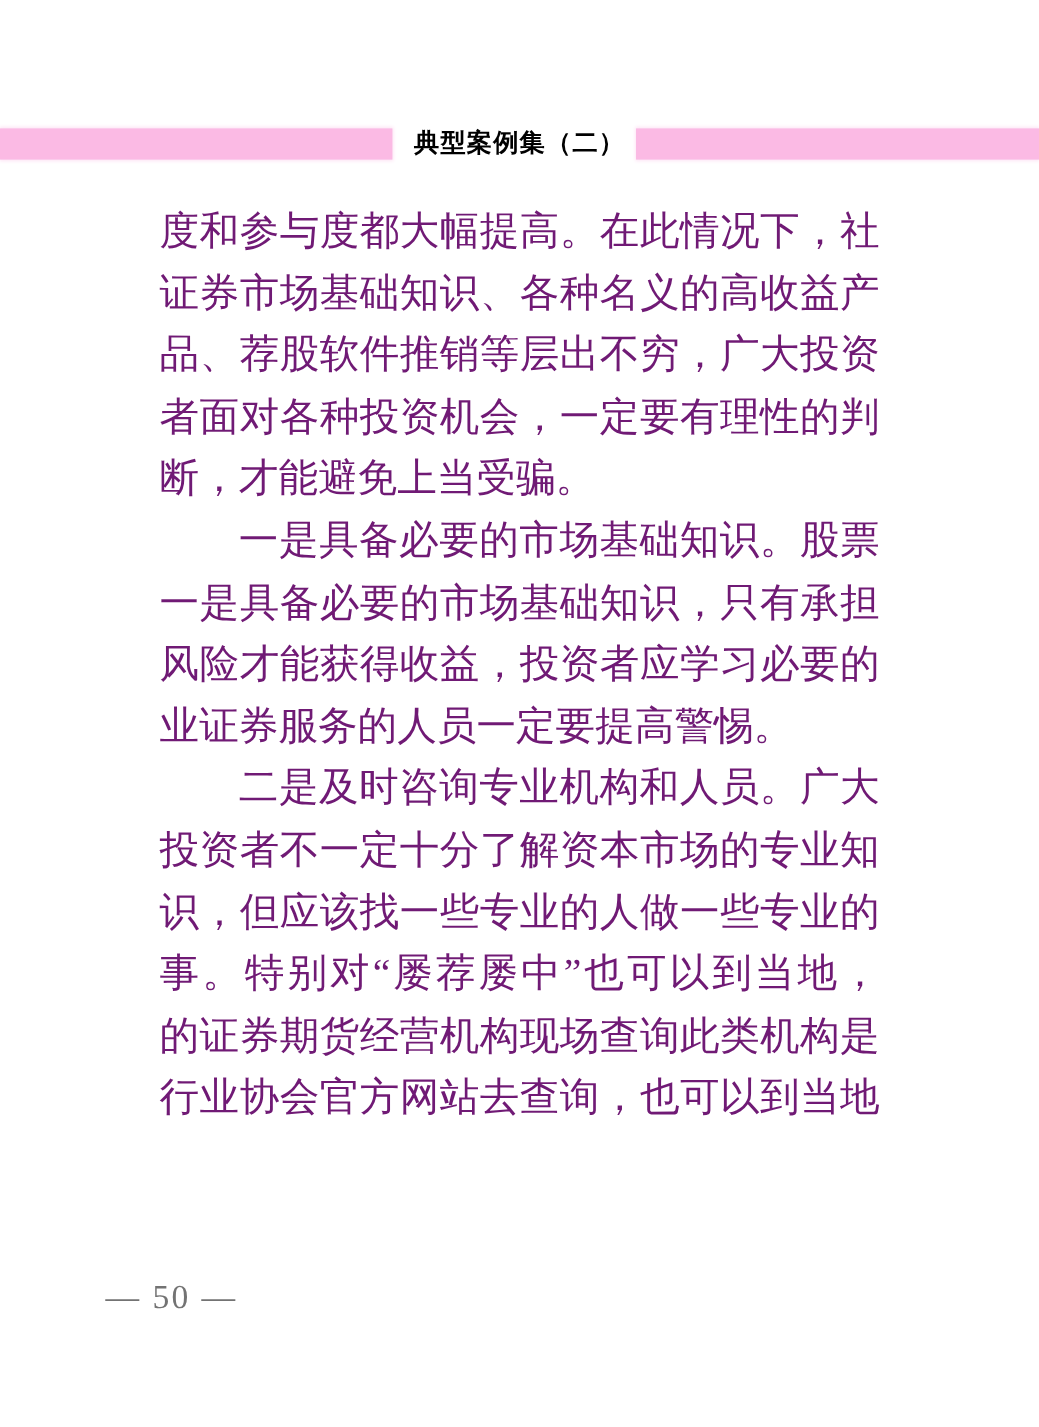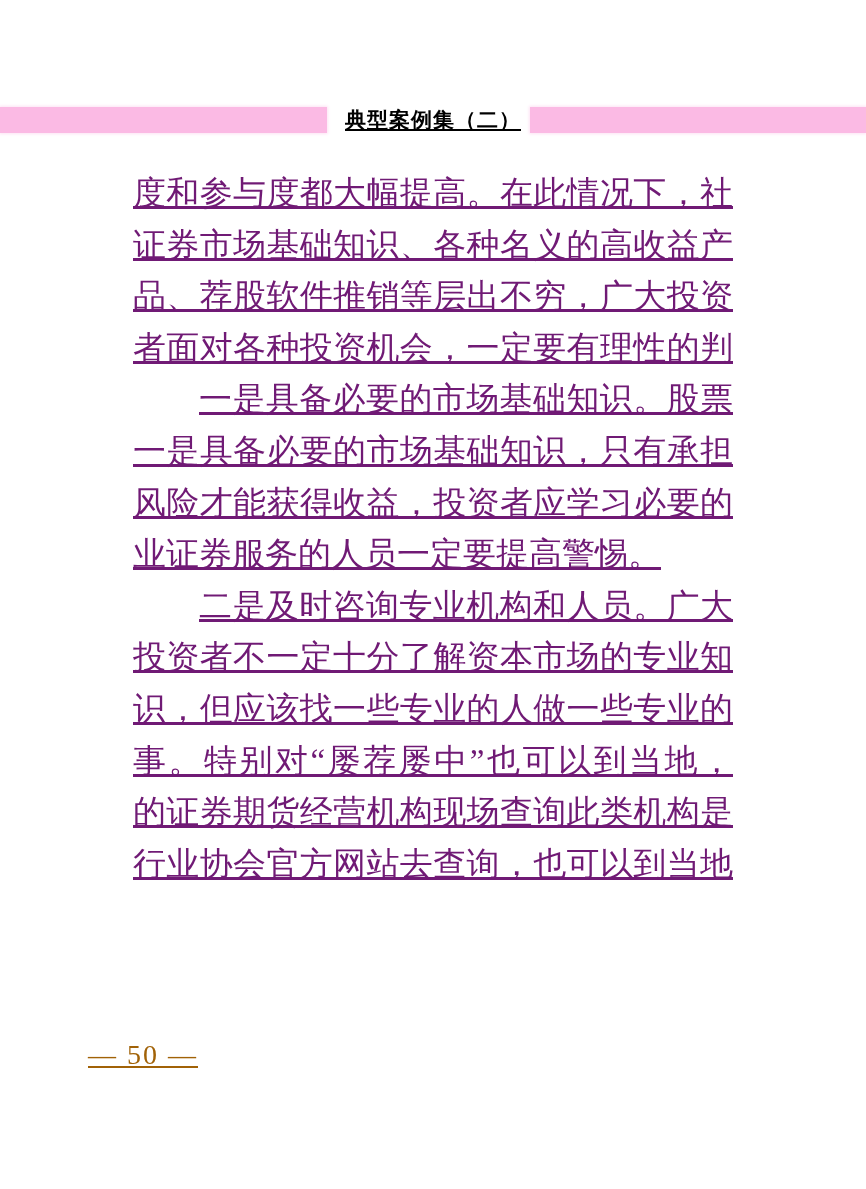--- a/index.html
+++ b/index.html
@@ -1,15 +1,15 @@
 <!DOCTYPE html>
 <html><head>
 <meta charset="utf-8">
 <style>
-  * { margin: 0; padding: 0; box-sizing: border-box; text-decoration: underline; }
+  * { margin: 0; padding: 0; box-sizing: border-box; }
   html, body { background: #ffffff; }
   .page {
     position: relative;
     width: 866px;
     height: 1189px;
     background: #ffffff;
     overflow: hidden;
     font-family: "Liberation Serif", "DejaVu Serif", serif;
     color: #1a1a1a;
   }
@@ -52,44 +52,45 @@
     text-align: justify;
     text-align-last: justify;
     color: #701a75;
   }
   .line.indent { text-indent: 66px; }
   .line.end { text-align-last: auto; }
   
   .folio {
     position: absolute;
     left: 88px;
-    top: 1037px;
+    top: 1064px;
     font-size: 28px;
     line-height: 36px;
-    color: #a16207;
+    color: #737373;
     letter-spacing: 2px;
   }
 </style>
 </head>
 <body>
 
 <div class="page">
 
   <div class="header">
     <div class="bar bar-left"></div>
     <div class="bar bar-right"></div>
     <div class="header-title">典型案例集（二）</div>
   </div>
 
   <div class="body-text">
 
     <div class="line">度和参与度都大幅提高。在此情况下，社</div>
     <div class="line">证券市场基础知识、各种名义的高收益产</div>
     <div class="line">品、荐股软件推销等层出不穷，广大投资</div>
     <div class="line">者面对各种投资机会，一定要有理性的判</div>
+    <div class="line end">断，才能避免上当受骗。</div>
 
     <div class="line indent">一是具备必要的市场基础知识。股票</div>
     <div class="line">一是具备必要的市场基础知识，只有承担</div>
     <div class="line">风险才能获得收益，投资者应学习必要的</div>
     <div class="line end">业证券服务的人员一定要提高警惕。</div>
 
     <div class="line indent">二是及时咨询专业机构和人员。广大</div>
     <div class="line">投资者不一定十分了解资本市场的专业知</div>
     <div class="line">识，但应该找一些专业的人做一些专业的</div>
     <div class="line">事。特别对“屡荐屡中”也可以到当地，</div>

